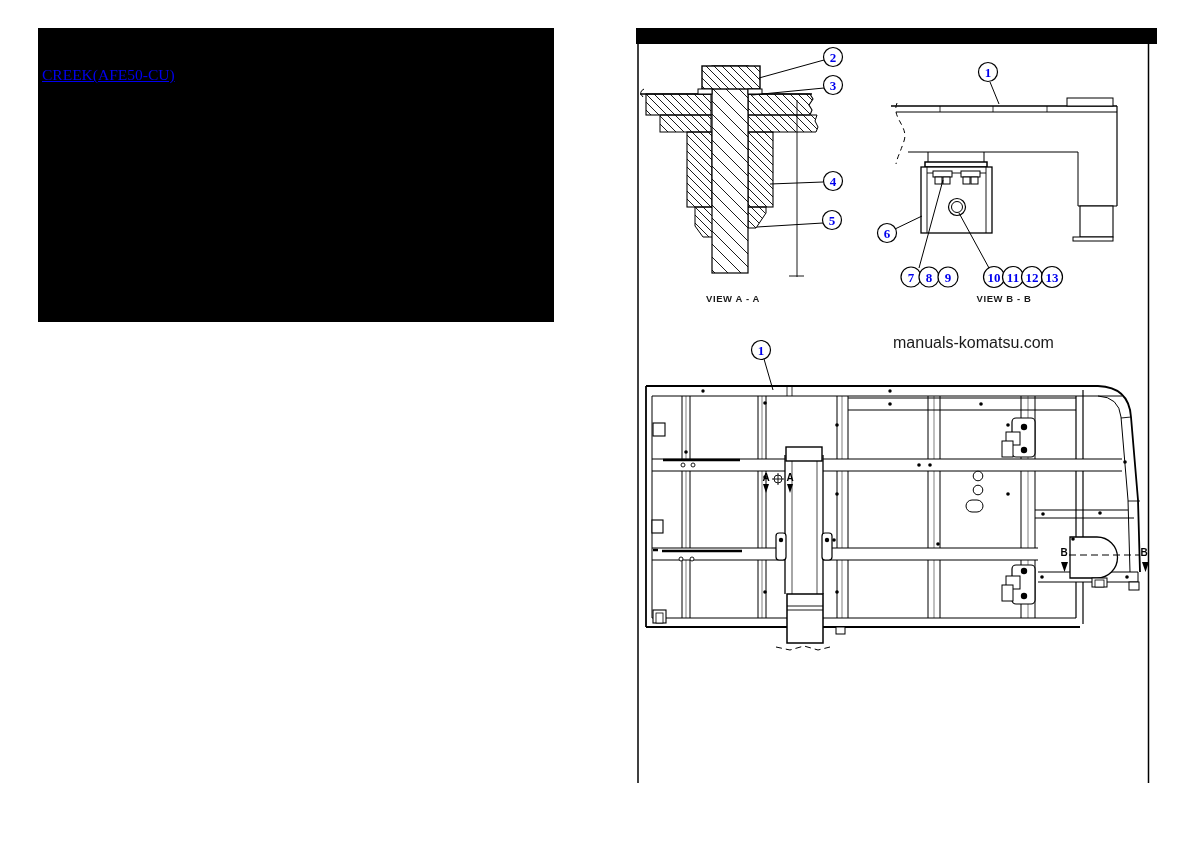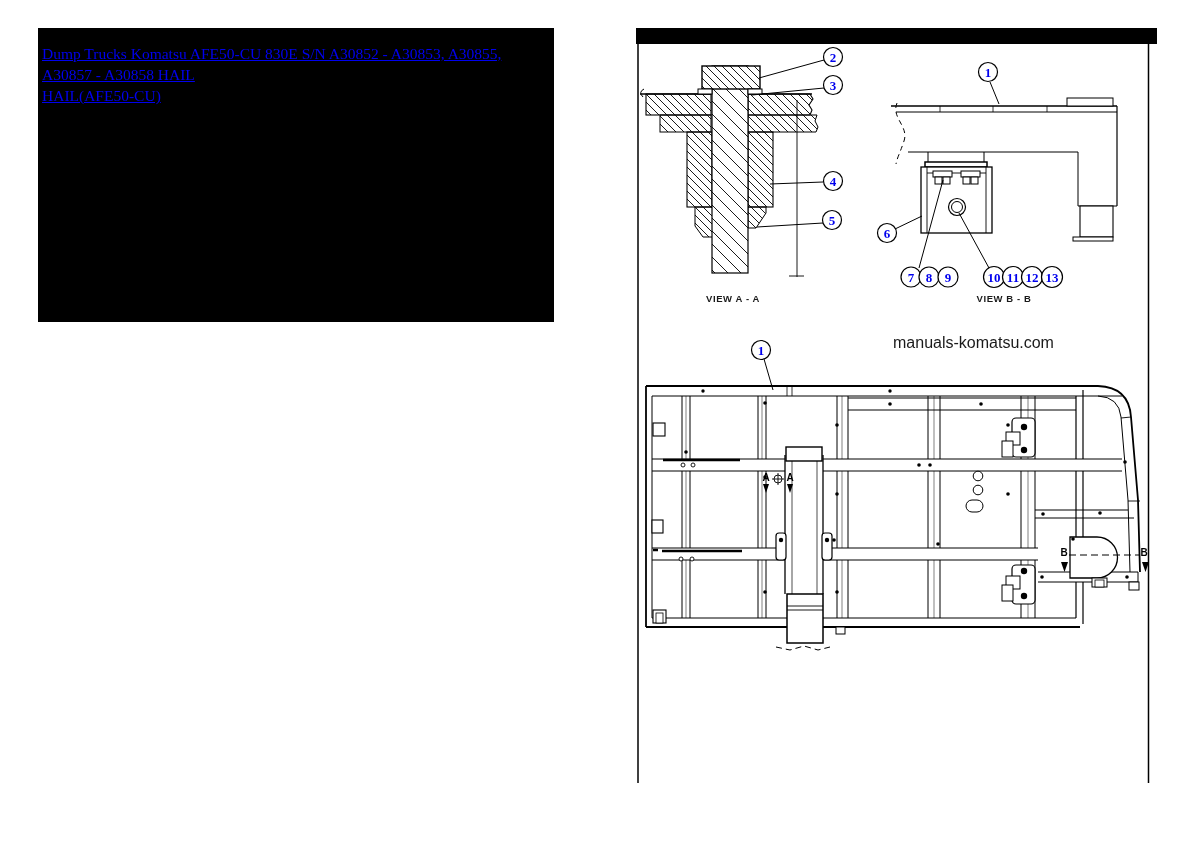--- a/index.html
+++ b/index.html
@@ -22,22 +22,22 @@
                   font-size:10px;fill:#000;text-anchor:middle;}
   .ln{stroke:#000;fill:none;}
   .part{stroke:#000;fill:#fff;}
   .callout-circle{stroke:#000;stroke-width:1.2;fill:#fff;}
 </style>
 </head>
 <body>
 
 <div class="header-box">
   <a class="header-link">
-    <span>Dump Trucks Komatsu AFE50-CU 830E  S/N A30852 - A30853, A30855, A30857 - A30858 HAIL</span><br>
-    <span>HAIL(AFE50-CU)</span>
+    <br>
+    <span>CREEK(AFE50-CU)</span>
   </a>
 </div>
 
 <svg class="diagram-svg" viewBox="0 0 1190 842">
   <defs>
     <pattern id="hatchA" width="8" height="8" patternUnits="userSpaceOnUse">
       <path d="M-2,-2 L10,10" stroke="#000" stroke-width="0.9"></path>
     </pattern>
     <pattern id="hatchB" width="13" height="13" patternUnits="userSpaceOnUse">
       <path d="M-3,-3 L16,16" stroke="#000" stroke-width="0.9"></path>

